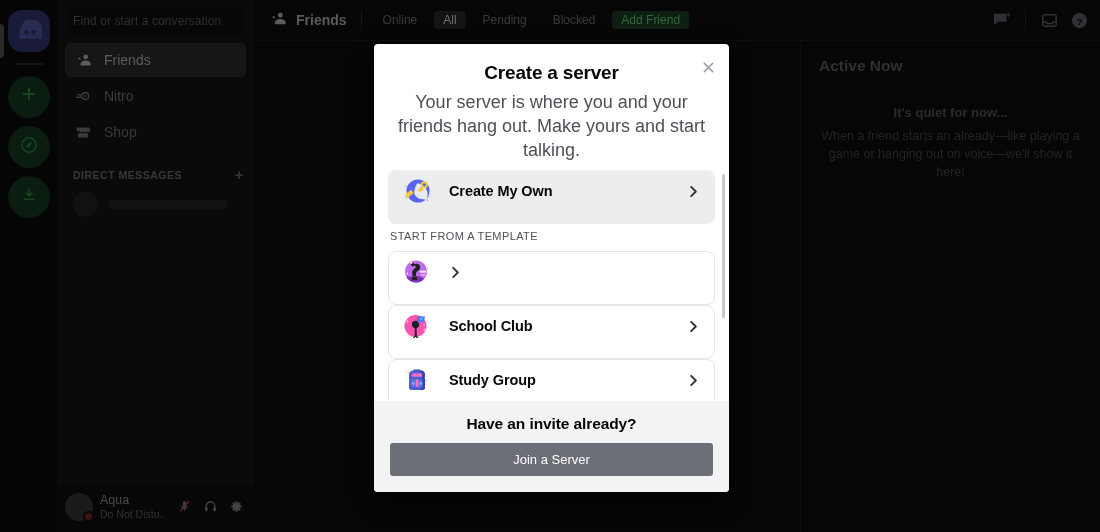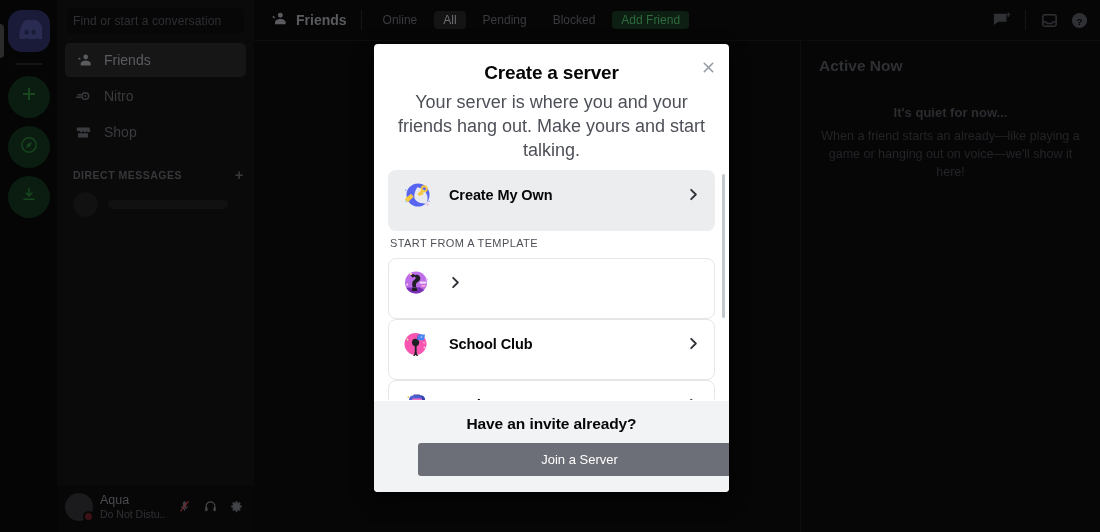--- a/index.html
+++ b/index.html
@@ -140,21 +140,21 @@
     color: #949ba4;
   }
 
   .modal-scroll {
     flex: 1; overflow: hidden; position: relative;
     padding: 0 14px; min-height: 0;
   }
   .scroll-inner { padding-bottom: 8px; }
 
   .opt-row {
-    height: 61px; border-radius: 8px;
+    height: 54px; border-radius: 8px;
     display: flex; align-items: center; gap: 15px;
     padding: 0 14px 12px 11px; 
     background: #ffffff; border: 1px solid #e5e6e8;
   }
   .opt-row.primary { background: #ebedef; border-color: transparent; }
   .opt-label { font-size: 14.5px; font-weight: bold; color: #060607; flex: 1; letter-spacing: -.1px; }
   .opt-chevron { color: #313338; display: flex; align-items: center; }
   .opt-icon { width: 34px; height: 34px; flex: none; }
 
   .section-label {
@@ -171,21 +171,21 @@
     flex: none; background: #f2f3f5; padding: 14px 16px 16px 16px;
     border-top: 1px solid #ffffff;
   }
   .footer-title {
     font-size: 15.5px; font-weight: bold; color: #060607;
     text-align: center; margin-bottom: 10px; letter-spacing: -.1px;
   }
   .join-btn {
     height: 33px; width: 100%; border-radius: 3px; background: #6d6f78;
     color: #ffffff; font-size: 13px; font-weight: 500;
-    display: flex; align-items: center; justify-content: center; margin-left: 28px;
+    display: flex; align-items: center; justify-content: center;
   }
 </style>
 </head>
 <body>
 
 <div id="app">
 
   <div id="discord-bg">
 
     <div class="server-rail">

